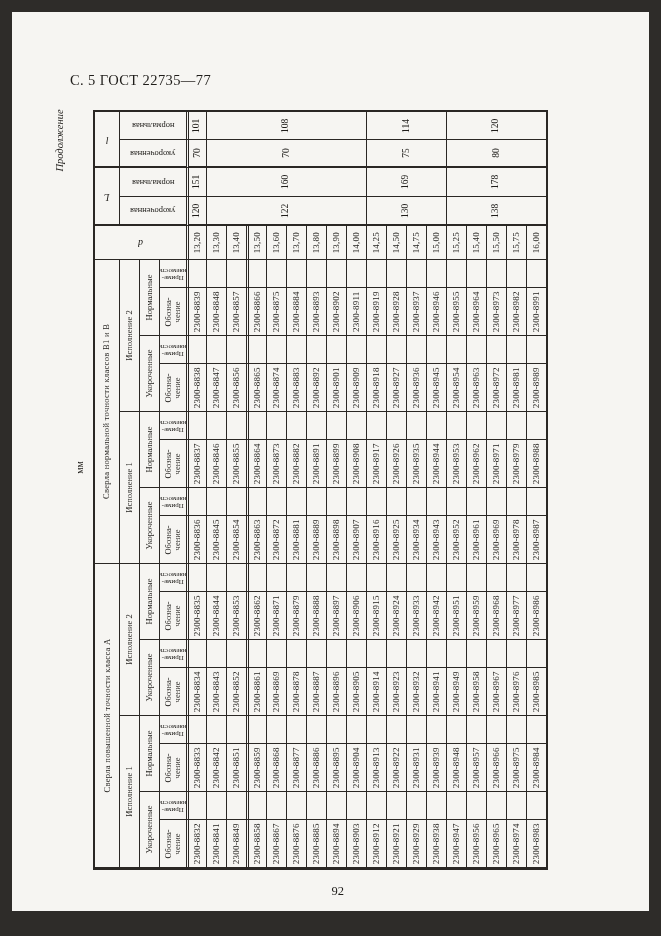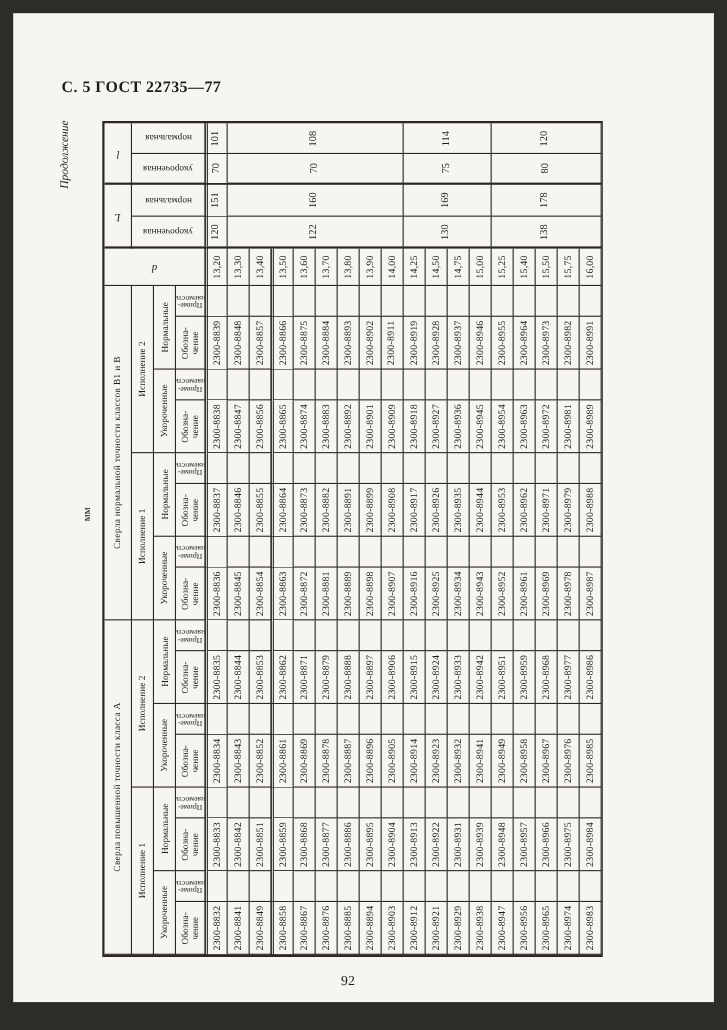--- a/index.html
+++ b/index.html
@@ -6,38 +6,38 @@
   body{
     width:661px;height:936px;position:relative;overflow:hidden;
     background:#2e2c29;
     font-family:"Liberation Serif","DejaVu Serif",serif;
   }
   .page{
     position:absolute;left:12px;top:12px;width:637px;height:899px;
     background:#f6f5f2;color:#1f1d1a;
   }
   .doc-header{
-    position:absolute;left:44px;top:60px;
-    font-size:14.5px;font-weight:bold;letter-spacing:.4px;white-space:nowrap;
+    position:absolute;left:58px;top:60px;
+    font-size:14.5px;font-weight:normal;letter-spacing:.4px;white-space:nowrap;
   }
   .continuation{
     position:absolute;left:36px;top:82px;width:22px;height:92px;
     display:flex;align-items:center;justify-content:center;
   }
   .continuation span{
     transform:rotate(-90deg);white-space:nowrap;
     font-style:italic;font-size:10.5px;
   }
   .units{
     position:absolute;left:58px;top:440px;width:18px;height:30px;
     display:flex;align-items:center;justify-content:center;
   }
   .units span{transform:rotate(-90deg);font-size:10px;white-space:nowrap;}
   .pagenum{
-    position:absolute;left:298px;top:872px;width:34px;text-align:left;
+    position:absolute;left:298px;top:872px;width:34px;text-align:right;
     font-size:12.5px;
     font-family:Liberation Serif, serif;
   }
   .gtable{
     position:absolute;left:81px;top:98px;
     display:grid;
     background:#f6f5f2;
     border-left:2px solid #2a2724;
     border-top:2px solid #2a2724;
     border-bottom:2.5px solid #2a2724;

